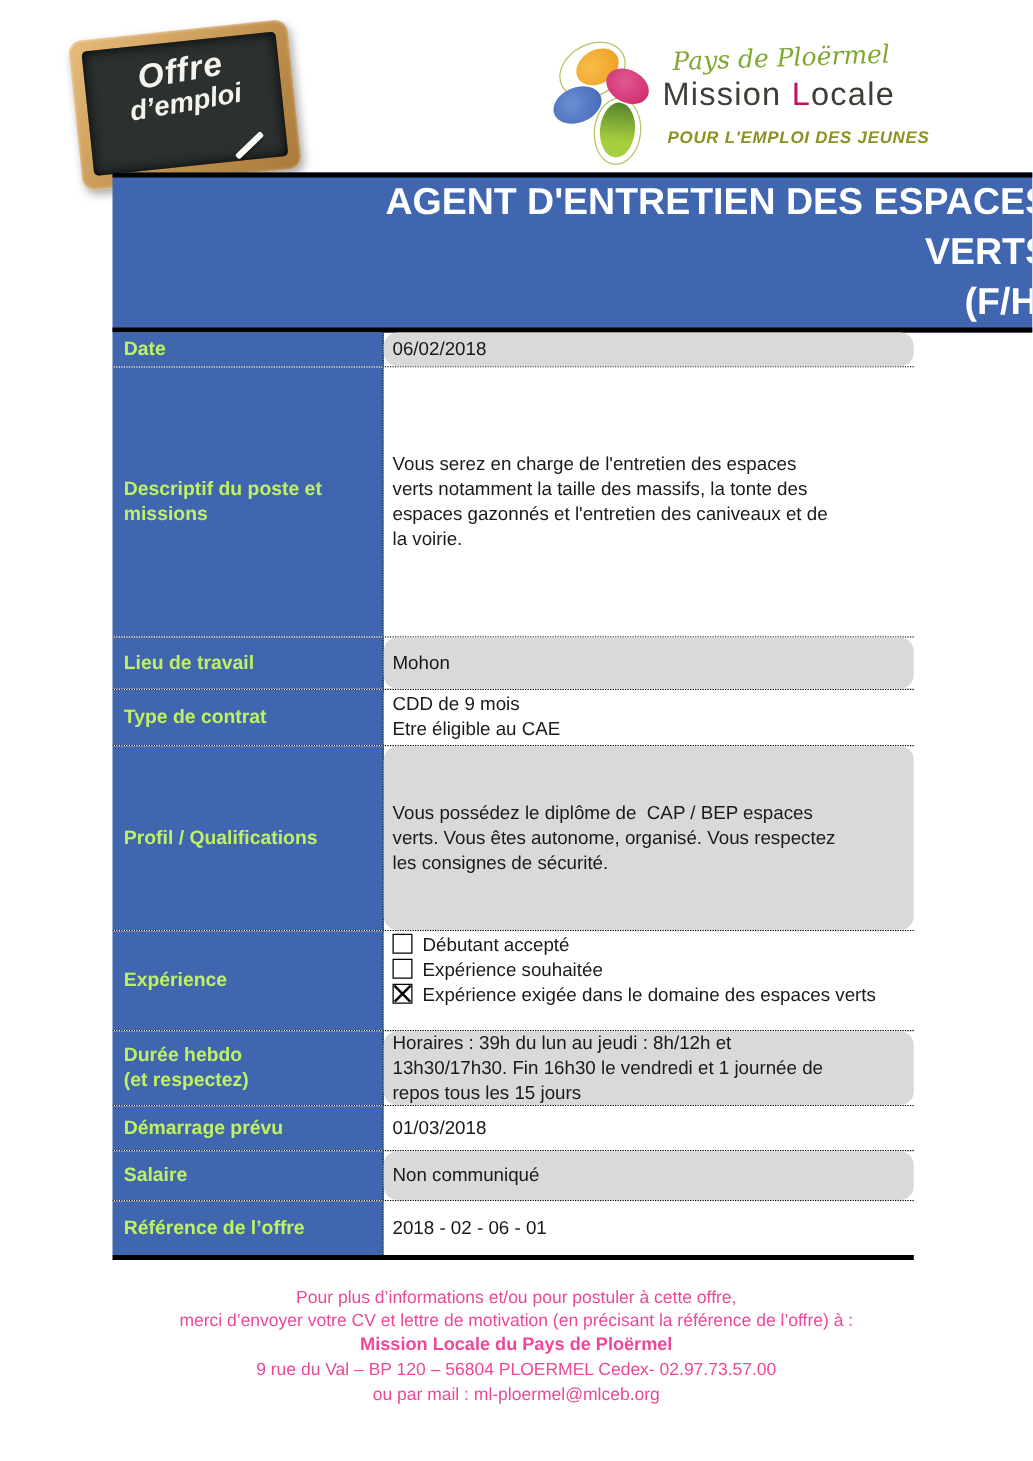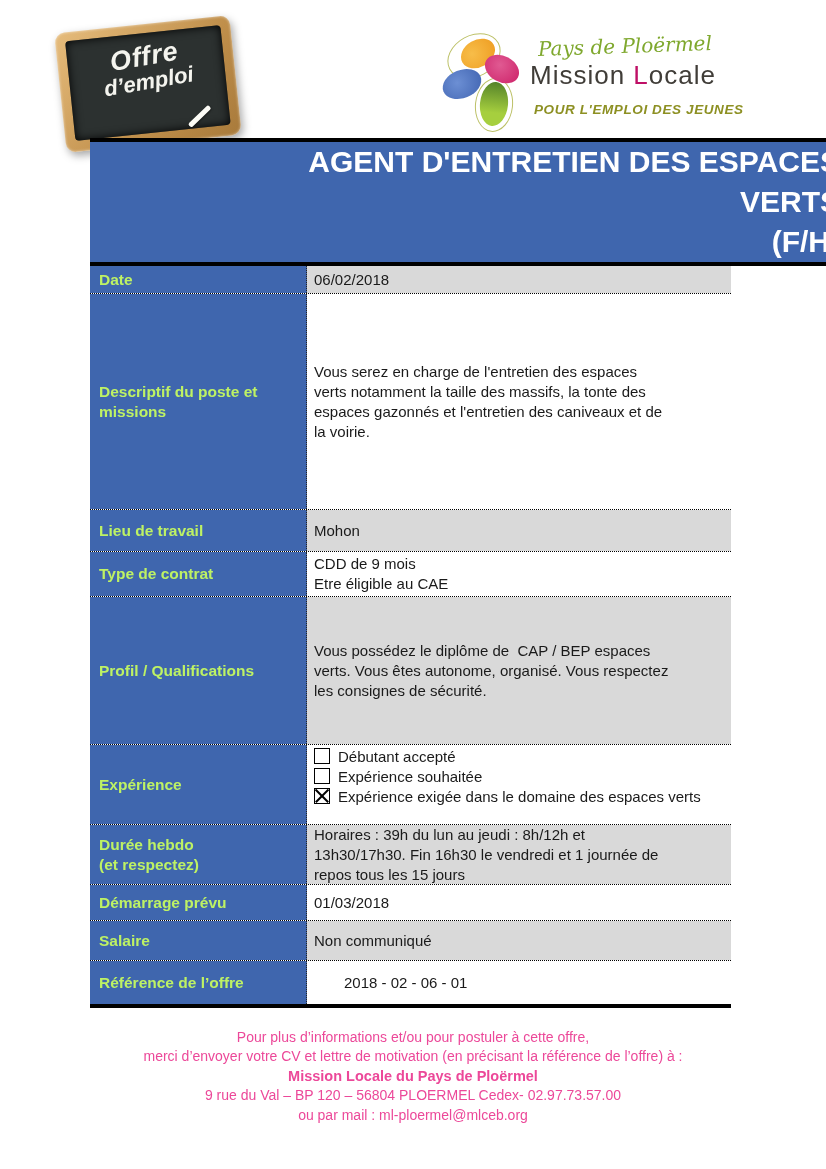--- a/index.html
+++ b/index.html
@@ -52,28 +52,28 @@
   .banner { position:absolute; left:90px; top:138px; width:750px; height:128px;
             box-sizing:border-box; background:#3f66ae;
             border-top:4px solid #000; border-bottom:4px solid #000;
             color:#fff; font-weight:bold; font-size:30px; line-height:40px;
             text-align:right; }
 
   
   .jobtable { position:absolute; left:90px; top:266px; width:641px; box-sizing:border-box;
               border-bottom:4px solid #000; font-size:15px; color:#1a1a1a; }
   .row { display:flex; border-bottom:1px dotted #000; box-sizing:border-box; }
-  .row:last-child { border-bottom:none;gap:30px; }
+  .row:last-child { border-bottom:none; }
   .lbl { width:217px; box-sizing:border-box; background:#3f66ae; color:#bef264;
          font-weight:bold; font-size:15.5px; padding:0 4px 0 9px;
          border-right:1px dotted #222;
          display:flex; flex-direction:column; justify-content:center; line-height:20px; }
   .val { flex:1; box-sizing:border-box; padding:2px 24px 2px 7px; line-height:20px;
          display:flex; flex-direction:column; justify-content:center; background:#fff; }
-  .val.gray { background:#d9d9d9; }
+  .val.gray { background:#d9d9d9;border-radius:11px; }
   .val.top { justify-content:flex-start; }
   .cell-line { white-space:pre-wrap; }
 
   
   .chk-line { line-height:20px; }
   .chk { display:inline-block; width:14px; height:14px; border:1.6px solid #000;
          vertical-align:-2px; margin-right:8px; position:relative; background:inherit; }
   .chk.checked::before, .chk.checked::after { content:""; position:absolute; left:-2px;
          top:6px; width:18px; height:1.6px; background:#000; }
   .chk.checked::before { transform:rotate(45deg); }

